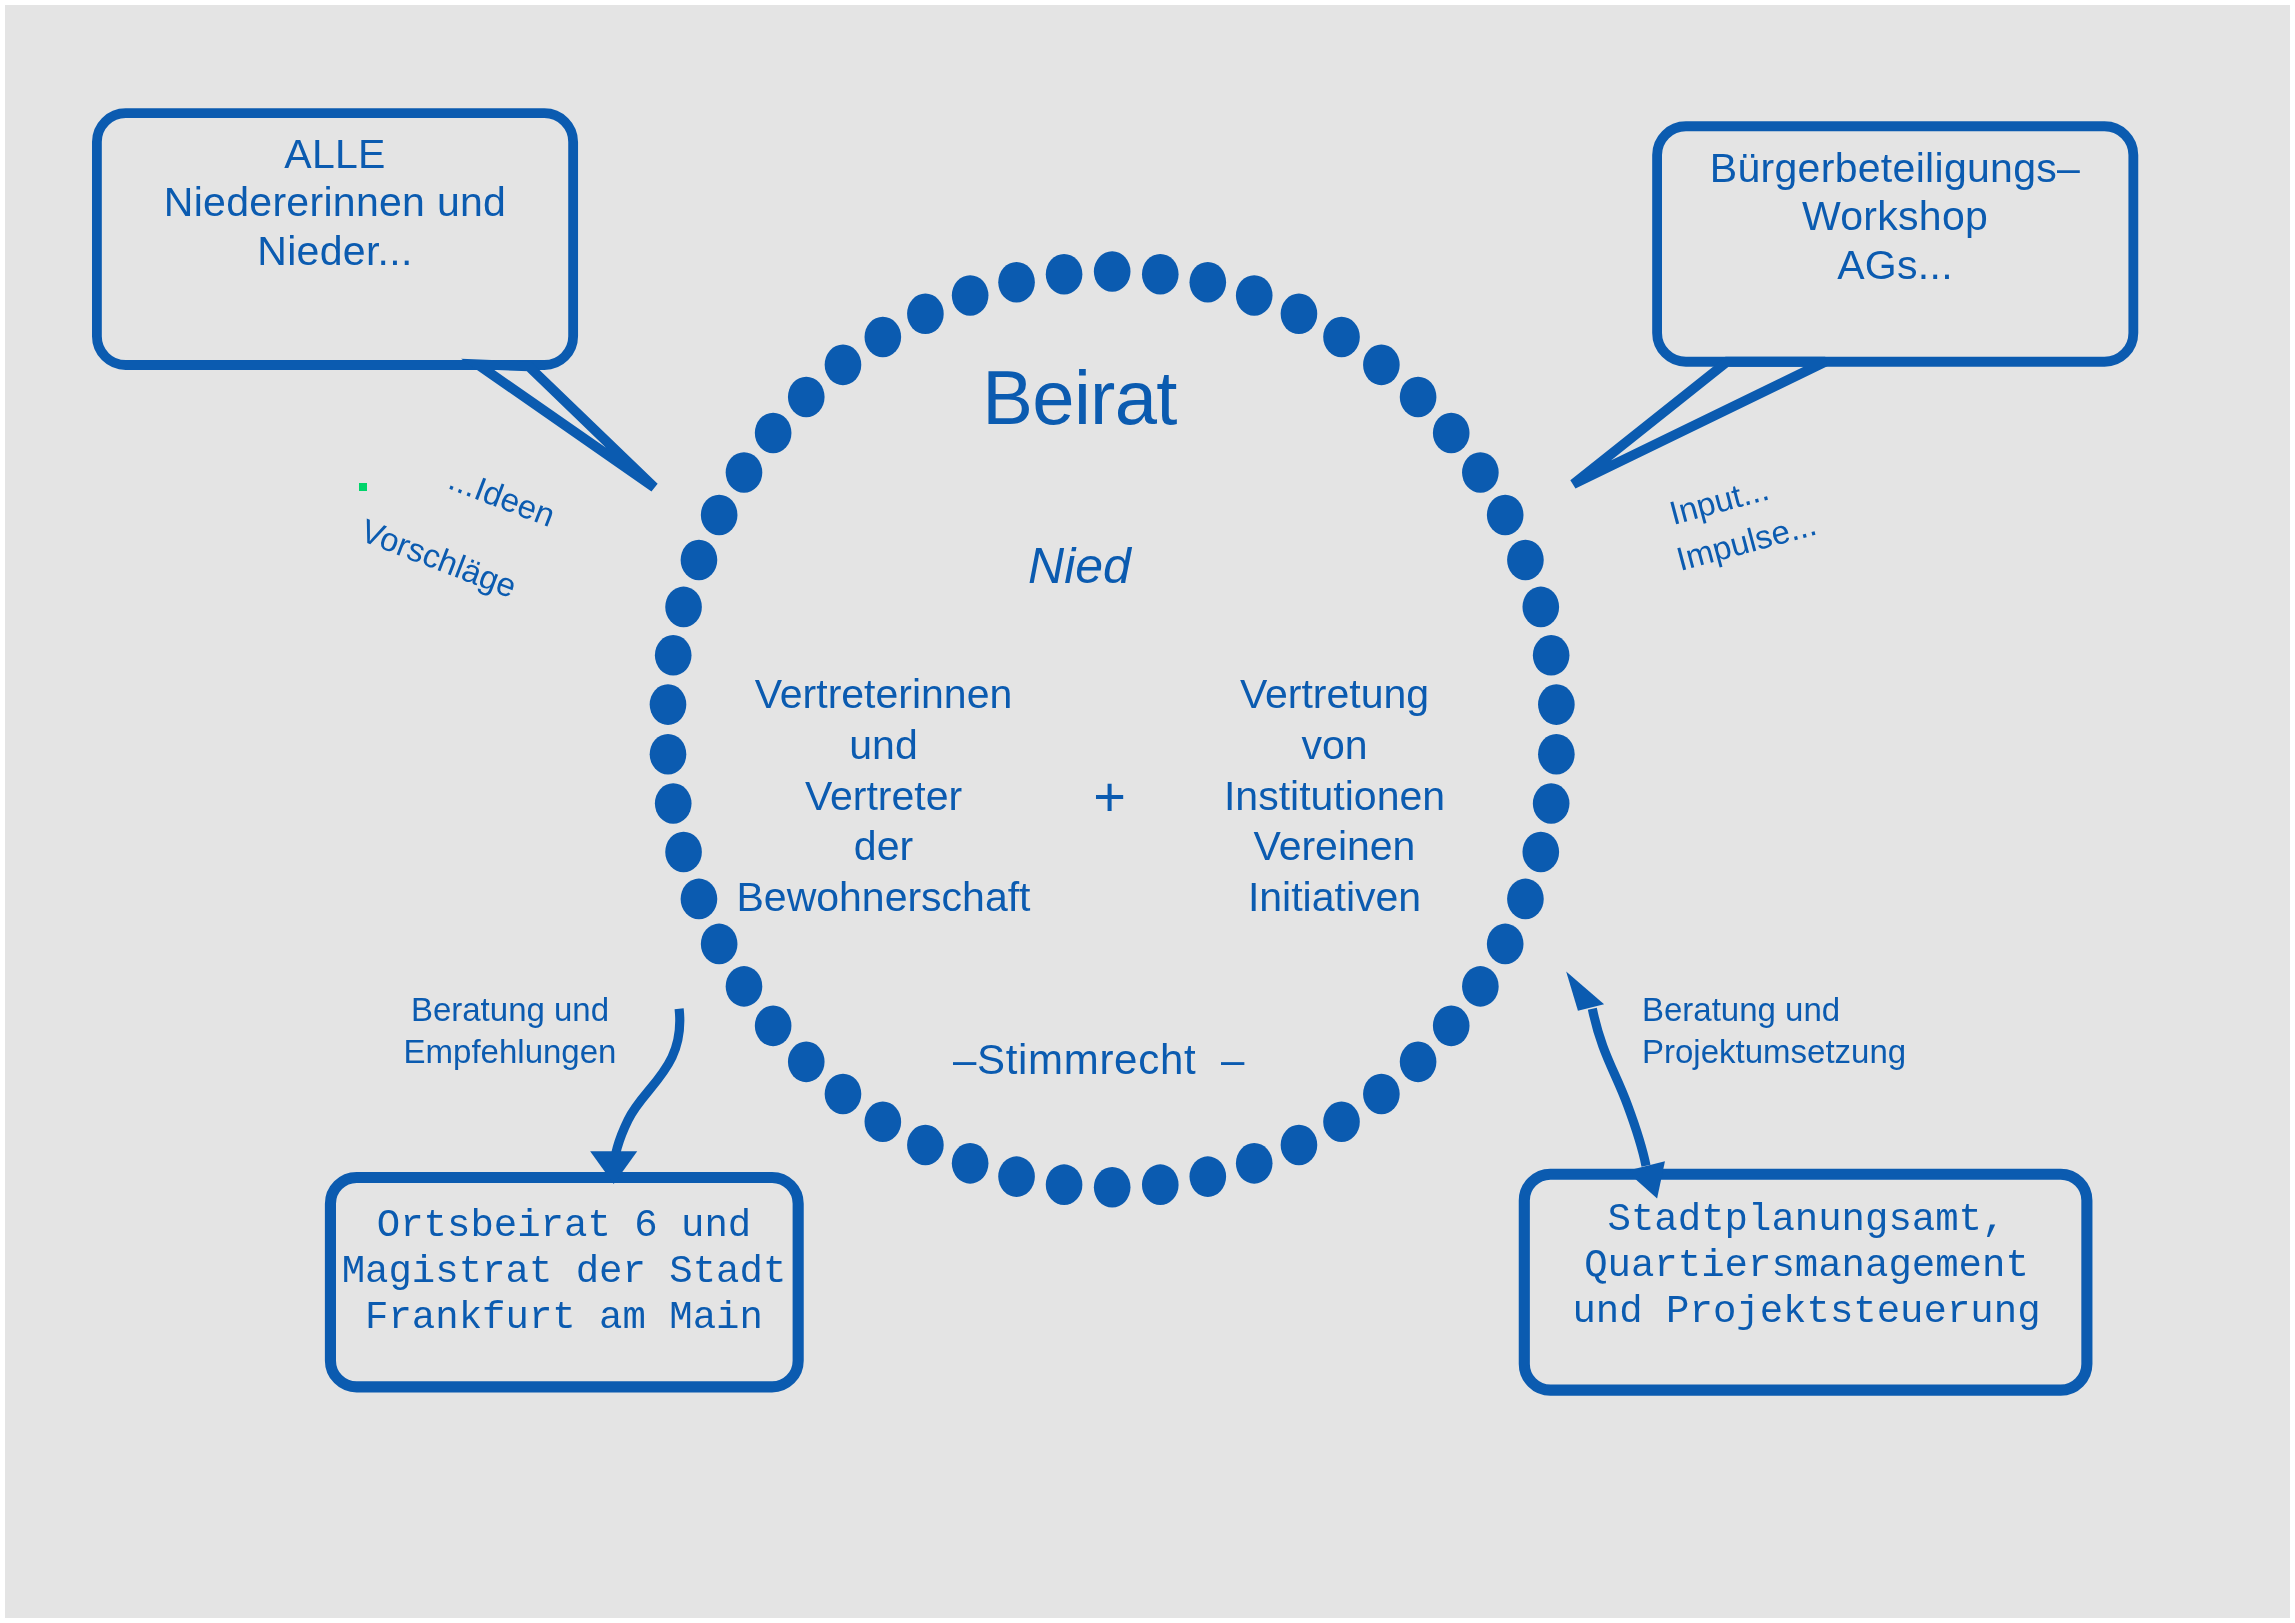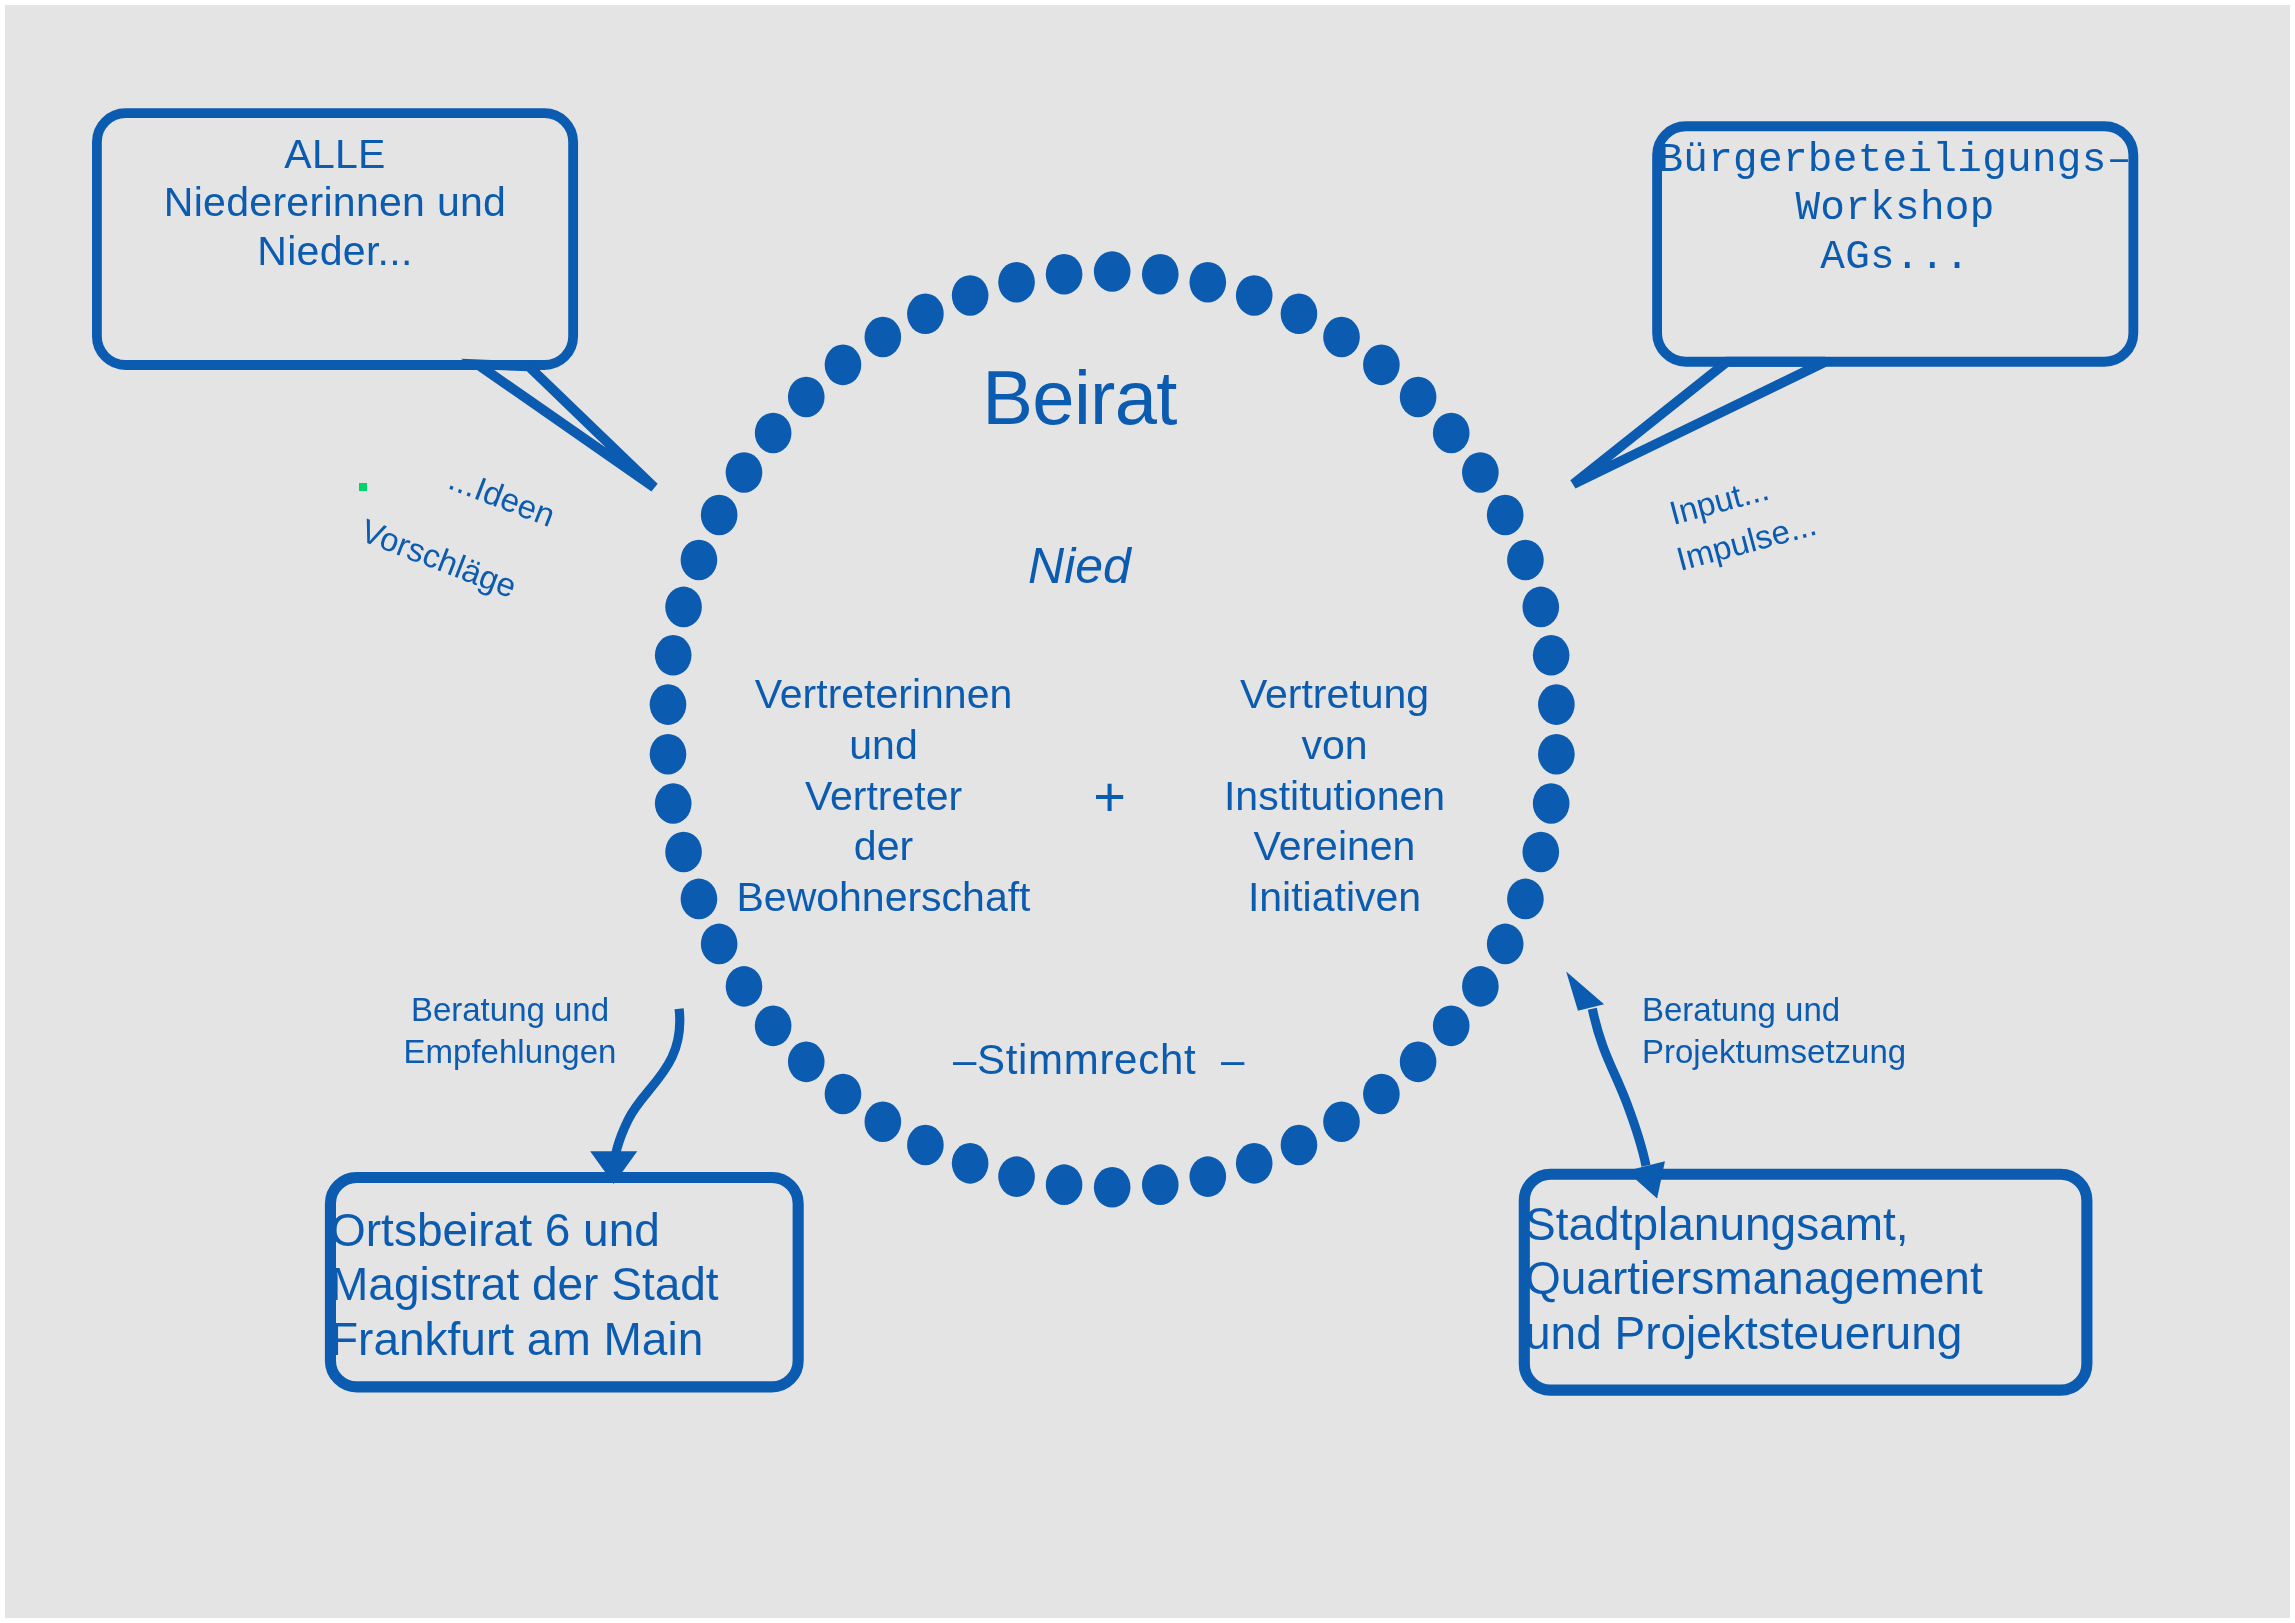--- a/index.html
+++ b/index.html
@@ -38,22 +38,23 @@
     white-space: pre;
     line-height: 1.18;
   }
   .centerbox { text-align: center; }
   .bubble-text {
     text-align: center;
     font-size: 41px;
     letter-spacing: 0.3px;
   }
   .boxtext {
-    text-align: left;
-    font-size: 46px;
+    text-align: center;
+    font-size: 39px;
+    font-family: Liberation Mono, monospace;
   }
   .sidelabel {
     text-align: center;
     font-size: 33px;
     line-height: 1.26;
   }
   .rot-label {
     font-size: 33px;
     line-height: 1.3;
   }
@@ -185,21 +186,21 @@
 
     <g>
       <path d="M 2434 1542 C 2448 1610 2470 1640 2488 1690 C 2505 1736 2512 1762 2516 1782" fill="none" stroke="#0b5bb0" stroke-width="14" stroke-linecap="butt"></path>
       <path d="M 2394 1485 L 2452 1535 L 2412 1545 Z" fill="#0b5bb0"></path>
       <path d="M 2486 1790 L 2545 1775 L 2533 1832 Z" fill="#0b5bb0"></path>
     </g>
   </svg>
 
   <div class="txt bubble-text" id="bubble-left-text" style="left:97px; top:130px; width:476px;"><div>ALLE</div><div>Niedererinnen und</div><div>Nieder...</div></div>
 
-  <div class="txt bubble-text" id="bubble-right-text" style="left:1657px; top:136px; width:476px;font-family:Liberation Mono, monospace;"><div>Bürgerbeteiligungs–</div><div>Workshop</div><div>AGs...</div></div>
+  <div class="txt bubble-text" id="bubble-right-text" style="left:1657px; top:144px; width:476px;"><div>Bürgerbeteiligungs–</div><div>Workshop</div><div>AGs...</div></div>
 
   <div class="txt centerbox" id="title-beirat" style="left:785px; top:353px; width:589px;">Beirat</div>
   <div class="txt centerbox" id="title-nied" style="left:785px; top:537px; width:589px;">Nied</div>
 
   <div class="txt colhead" id="col-left" style="left:707px; top:669px; width:353px;"><div>Vertreterinnen</div><div>und</div><div>Vertreter</div><div>der</div><div>Bewohnerschaft</div></div>
 
   <div class="txt centerbox" id="plus-sign" style="left:1067px; top:769px; width:85px;">+</div>
 
   <div class="txt colhead" id="col-right" style="left:1171px; top:669px; width:327px;"><div>Vertretung</div><div>von</div><div>Institutionen</div><div>Vereinen</div><div>Initiativen</div></div>
 

